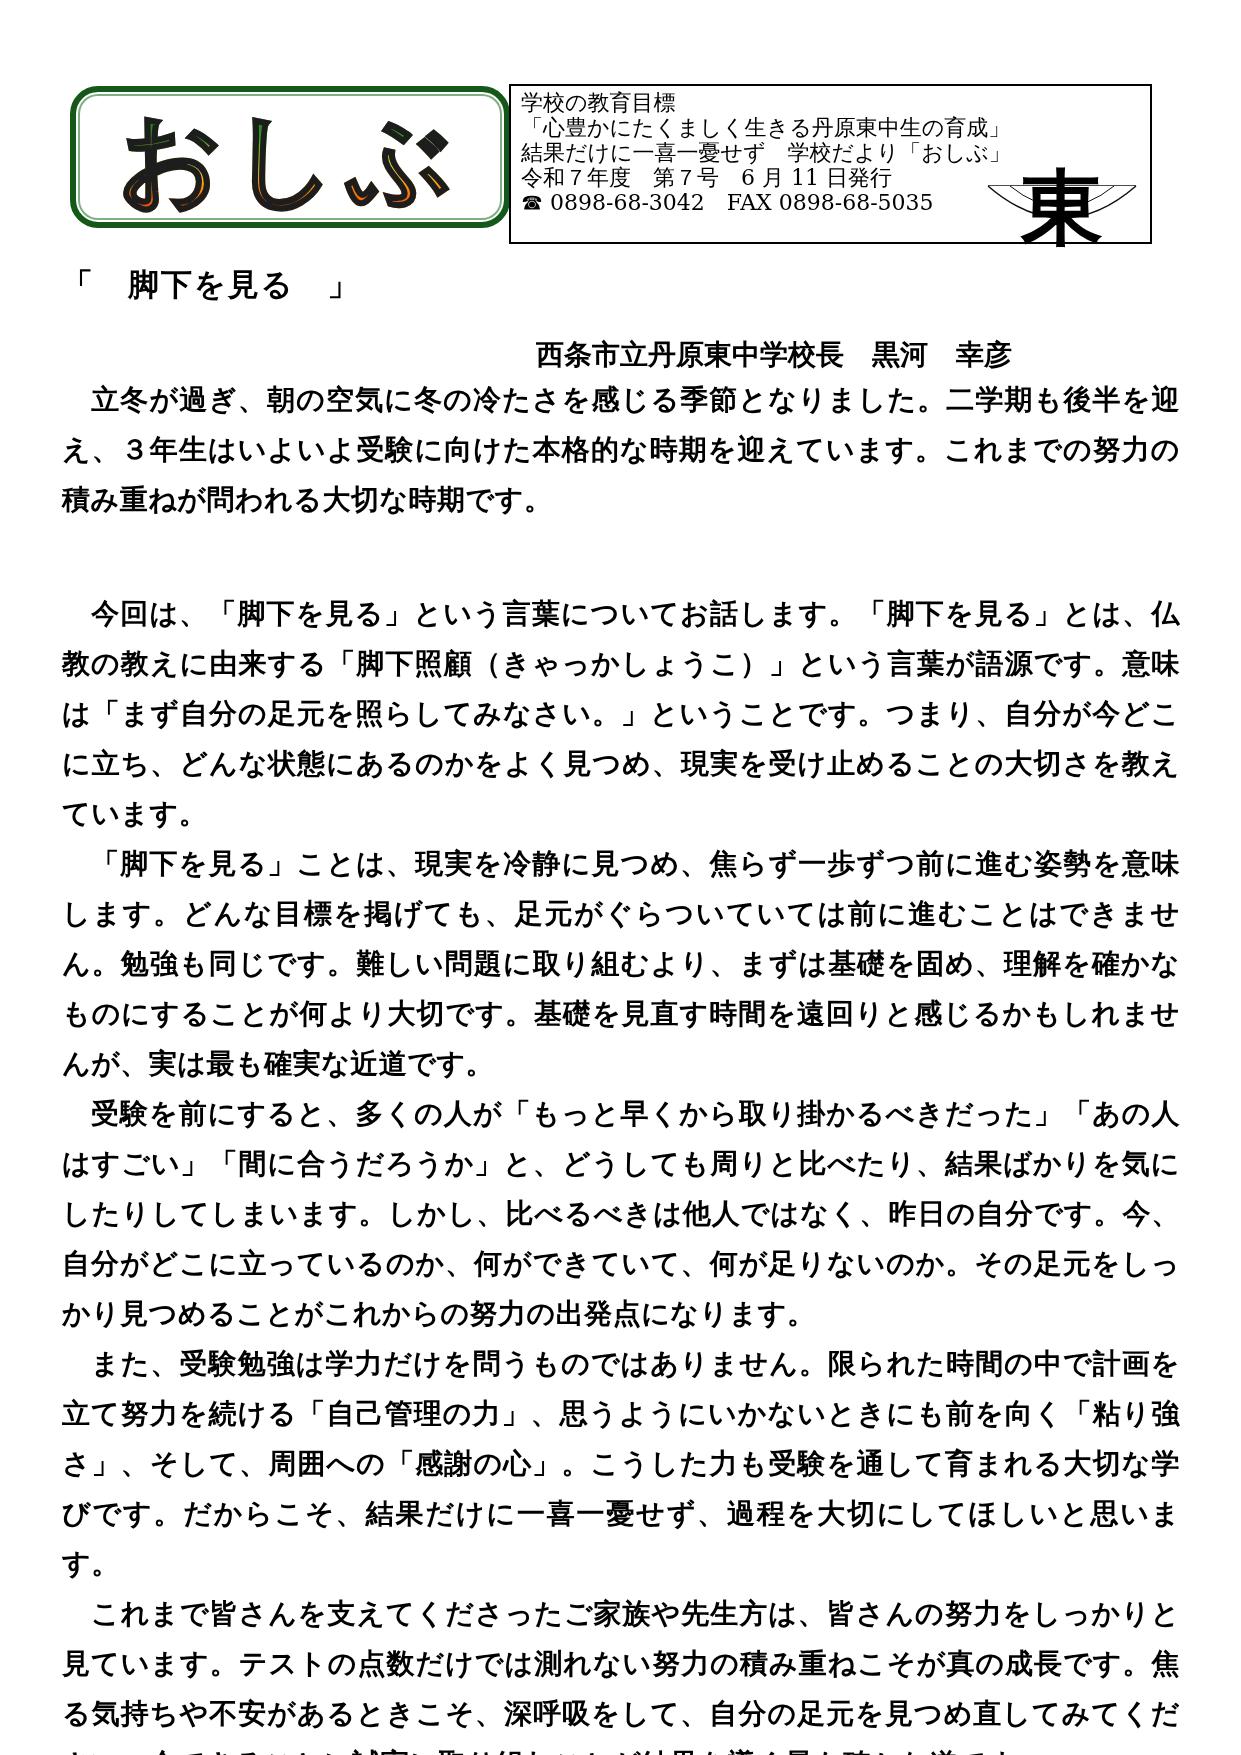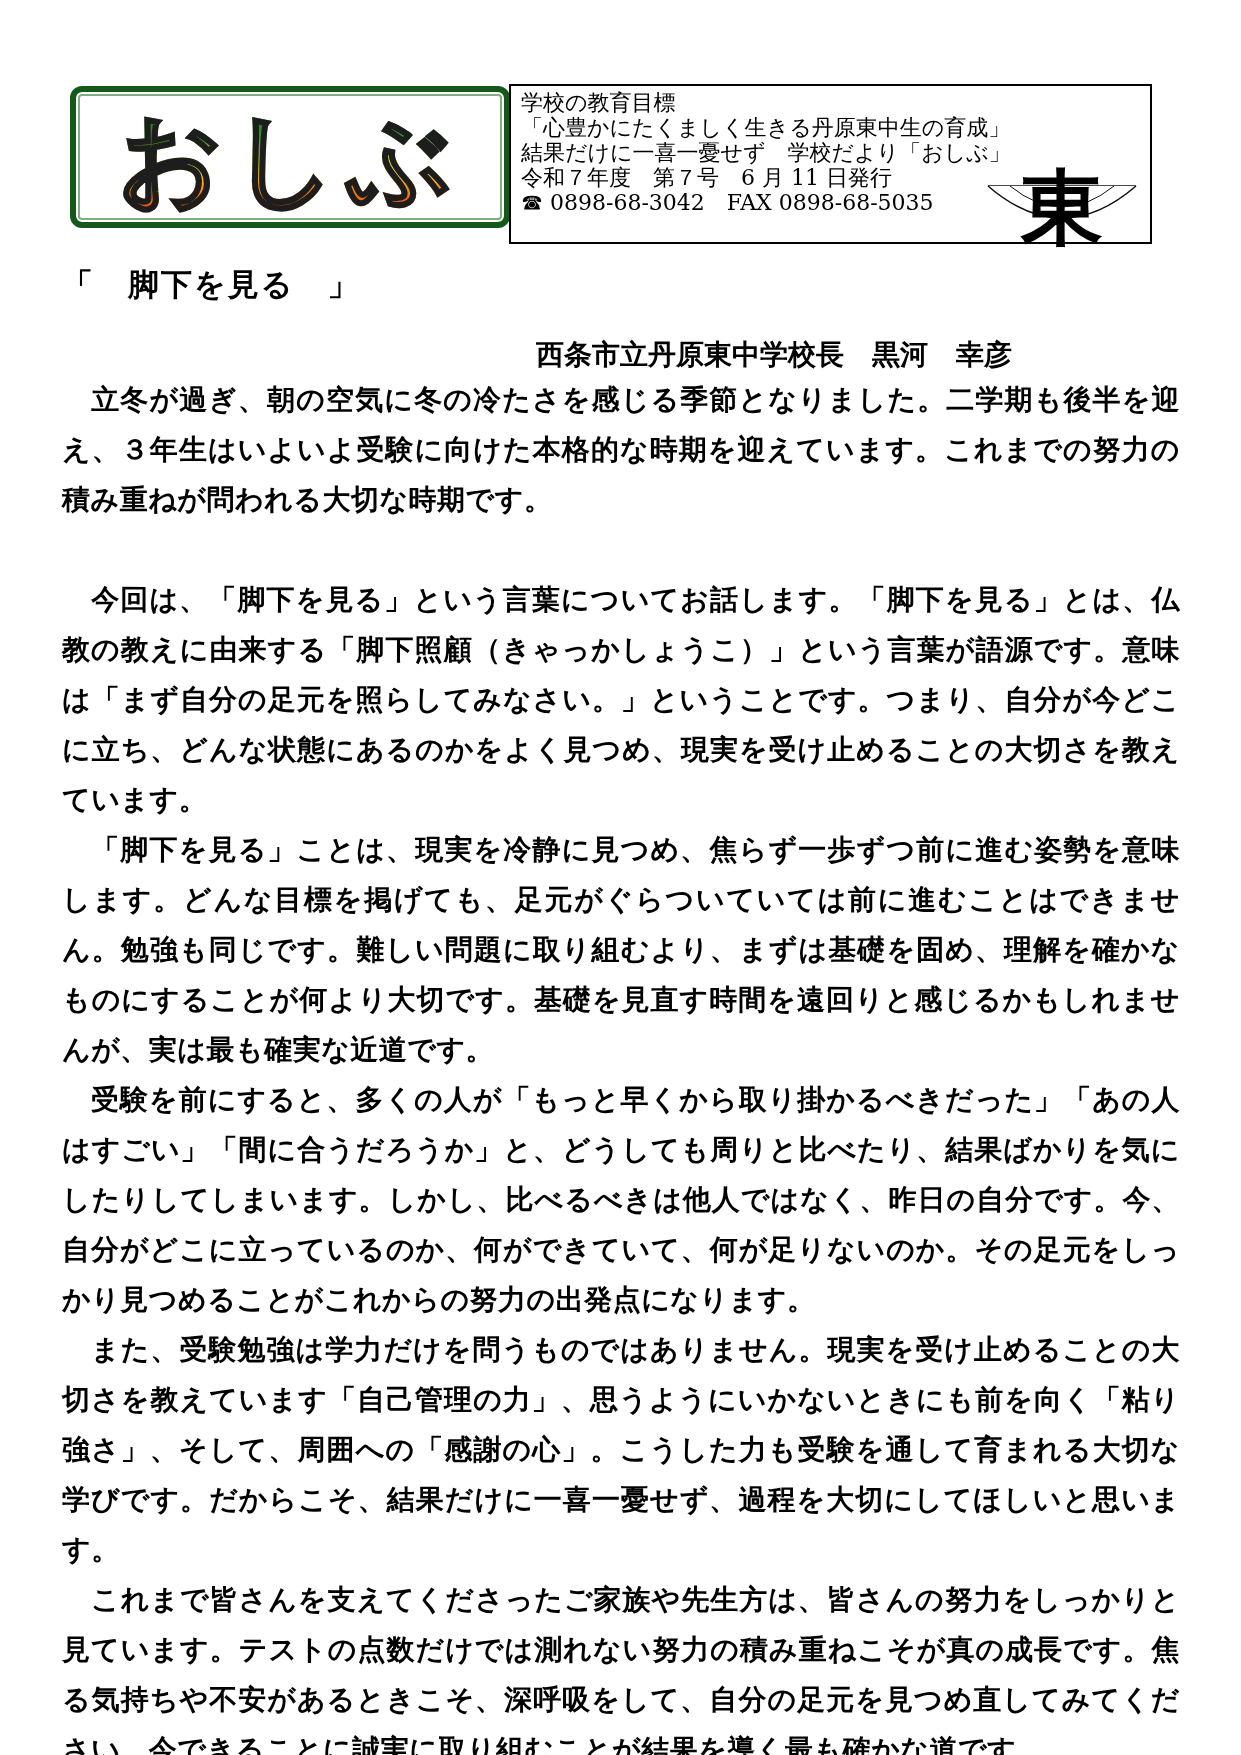--- a/index.html
+++ b/index.html
@@ -13,21 +13,21 @@
     overflow:hidden;
   }
 
   
   .header { position:absolute; top:84px; left:70px; width:1108px; height:160px; }
 
   .logo-box {
     position:absolute; left:0; top:2px;
     width:440px; height:142px;
     border:6px solid #14581a;
-    border-radius:12px;
+    border-radius:28px;
     box-shadow: inset 0 0 0 2px #ffffff, inset 0 0 0 4px #7fae82;
     display:flex; align-items:center; justify-content:center;
     background:#fff;
     box-sizing:border-box;
   }
   .logo-text {
     font-size:102px;
     font-weight:bold;
     letter-spacing:10px;
     line-height:1;
@@ -74,21 +74,21 @@
   }
   .body-text .para {
     margin:0;
     font-size:28px;
     font-weight:bold;
     line-height:50px;
     text-align:justify;
     text-justify:inter-ideograph;
     letter-spacing:0.5px;
   }
-  .body-text .para.gap-before { margin-top:50px; }
+  .body-text .para.gap-before { margin-top:64px; }
 </style>
 </head>
 <body>
 
 <div class="page">
 
   <div class="header">
 
     <div class="logo-box">
       <span class="logo-text">おしぶ</span>
@@ -117,20 +117,20 @@
     <div class="body-text">
 
         <p class="para">　立冬が過ぎ、朝の空気に冬の冷たさを感じる季節となりました。二学期も後半を迎え、３年生はいよいよ受験に向けた本格的な時期を迎えています。これまでの努力の積み重ねが問われる大切な時期です。</p>
 
         <p class="para gap-before">　今回は、「脚下を見る」という言葉についてお話します。「脚下を見る」とは、仏教の教えに由来する「脚下照顧（きゃっかしょうこ）」という言葉が語源です。意味は「まず自分の足元を照らしてみなさい。」ということです。つまり、自分が今どこに立ち、どんな状態にあるのかをよく見つめ、現実を受け止めることの大切さを教えています。</p>
 
         <p class="para">　「脚下を見る」ことは、現実を冷静に見つめ、焦らず一歩ずつ前に進む姿勢を意味します。どんな目標を掲げても、足元がぐらついていては前に進むことはできません。勉強も同じです。難しい問題に取り組むより、まずは基礎を固め、理解を確かなものにすることが何より大切です。基礎を見直す時間を遠回りと感じるかもしれませんが、実は最も確実な近道です。</p>
 
         <p class="para">　受験を前にすると、多くの人が「もっと早くから取り掛かるべきだった」「あの人はすごい」「間に合うだろうか」と、どうしても周りと比べたり、結果ばかりを気にしたりしてしまいます。しかし、比べるべきは他人ではなく、昨日の自分です。今、自分がどこに立っているのか、何ができていて、何が足りないのか。その足元をしっかり見つめることがこれからの努力の出発点になります。</p>
 
-        <p class="para">　また、受験勉強は学力だけを問うものではありません。現実を受け止めることの大切さを教えています「自己管理の力」、思うようにいかないときにも前を向く「粘り強さ」、そして、周囲への「感謝の心」。こうした力も受験を通して育まれる大切な学びです。だからこそ、結果だけに一喜一憂せず、過程を大切にしてほしいと思います。</p>
+        <p class="para">　また、受験勉強は学力だけを問うものではありません。限られた時間の中で計画を立て努力を続ける「自己管理の力」、思うようにいかないときにも前を向く「粘り強さ」、そして、周囲への「感謝の心」。こうした力も受験を通して育まれる大切な学びです。だからこそ、結果だけに一喜一憂せず、過程を大切にしてほしいと思います。</p>
 
         <p class="para">　これまで皆さんを支えてくださったご家族や先生方は、皆さんの努力をしっかりと見ています。テストの点数だけでは測れない努力の積み重ねこそが真の成長です。焦る気持ちや不安があるときこそ、深呼吸をして、自分の足元を見つめ直してみてください。今できることに誠実に取り組むことが結果を導く最も確かな道です。</p>
 
       </div>
   </div>
 
 </div>
 
 </body></html>

